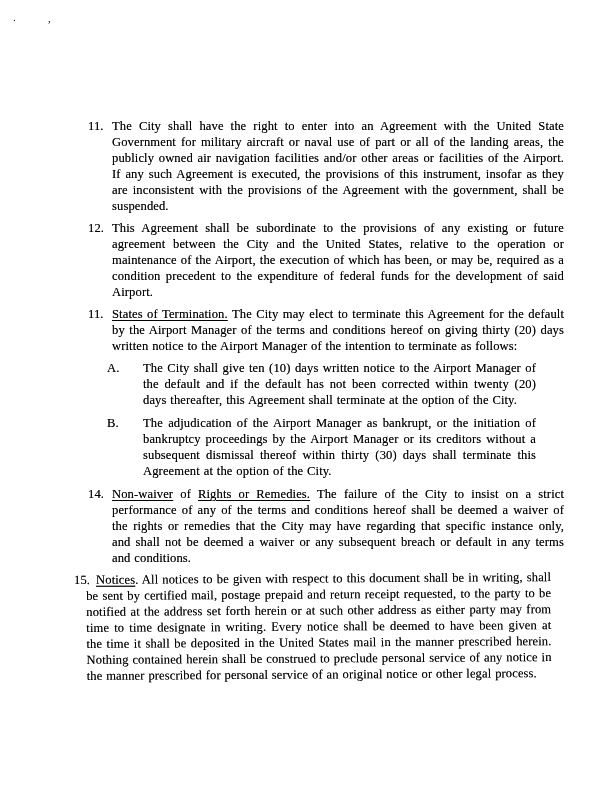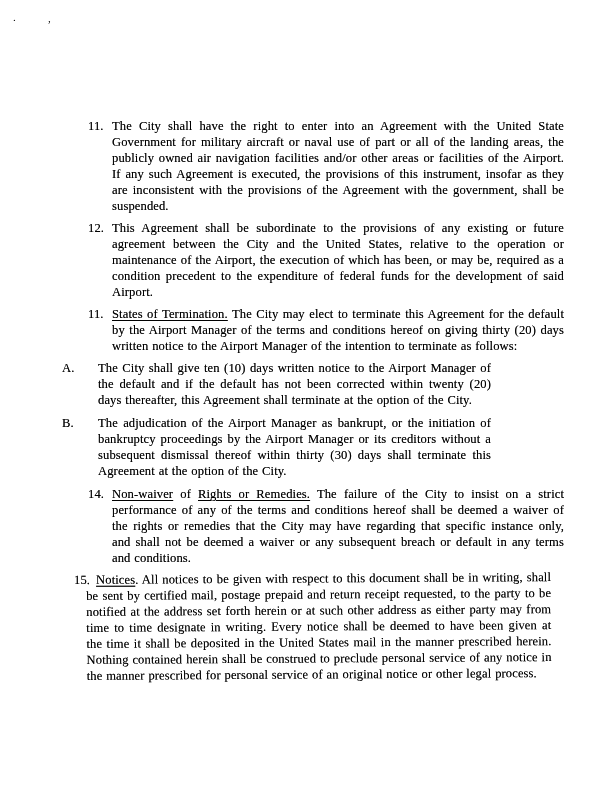--- a/index.html
+++ b/index.html
@@ -57,21 +57,21 @@
     width: 465px;
     padding-left: 12px;
     text-indent: -12px;
     transform: rotate(-0.35deg);
     transform-origin: left top;
   }
   .para.shifted .num {
     width: 22px;
   }
   .sub {
-    margin: 0 0 7px 62px;
+    margin: 0 0 7px 107px;
     width: 393px;
     padding-left: 36px;
     text-indent: -36px;
   }
   .sub .letter {
     display: inline-block;
     width: 36px;
     text-indent: 0;
   }
   .u {

